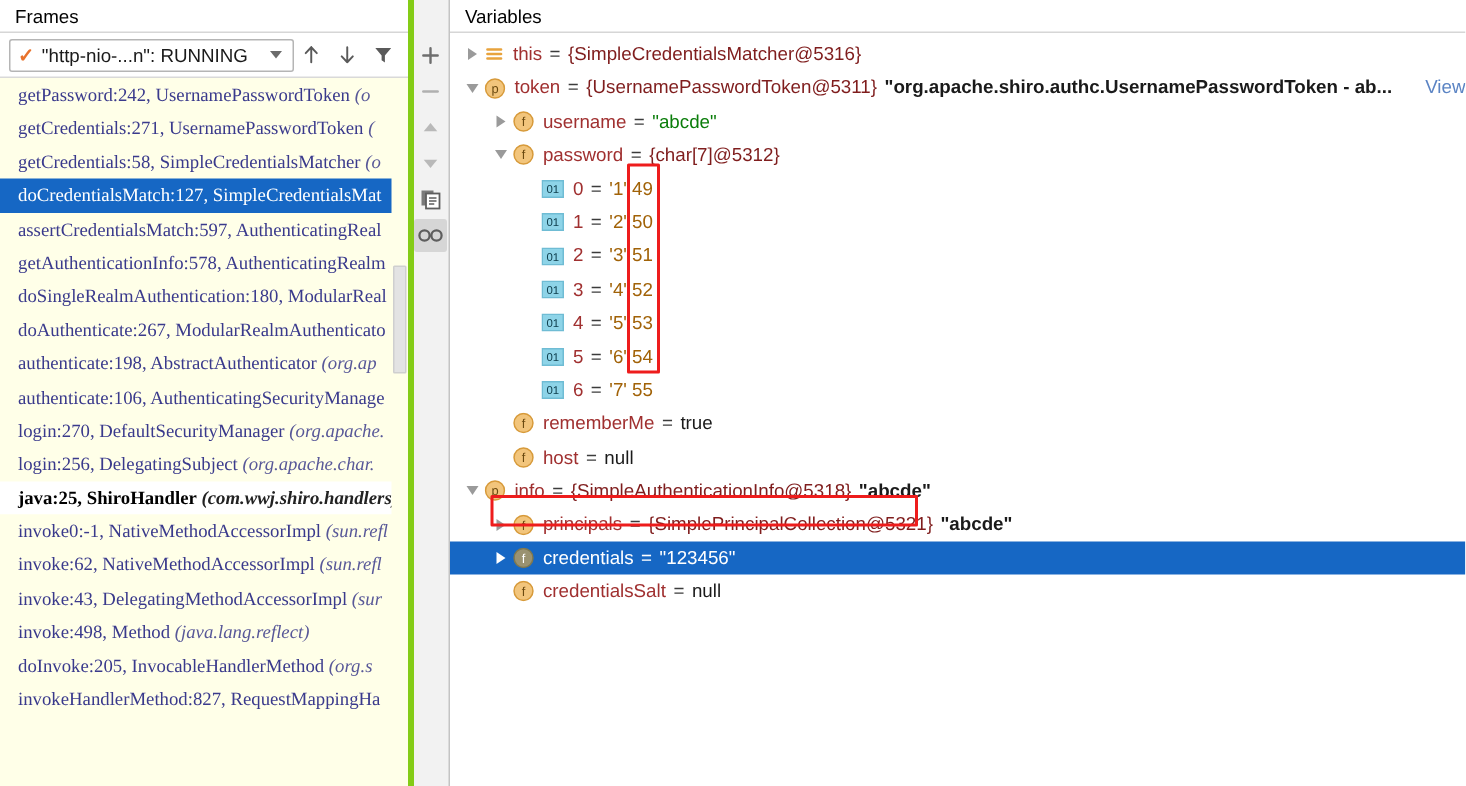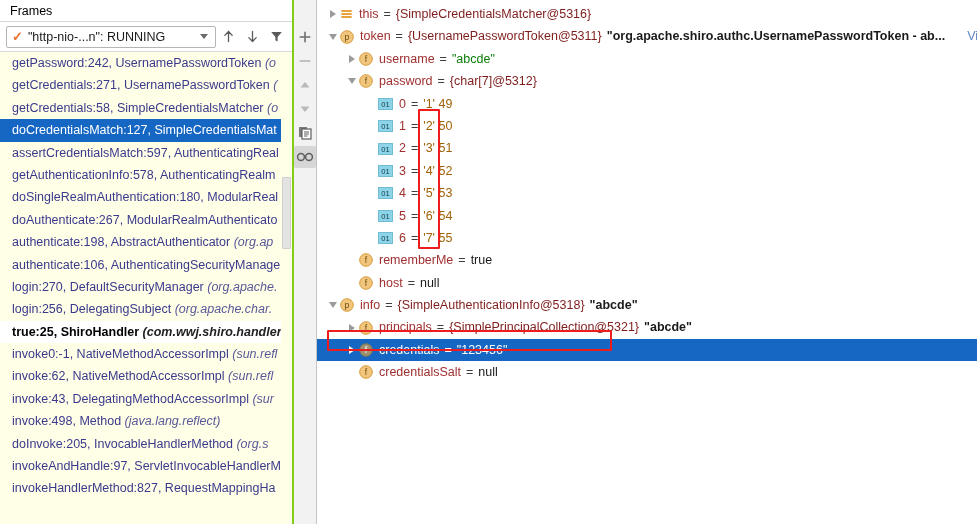--- a/index.html
+++ b/index.html
@@ -21,21 +21,21 @@
   }
 
   
   .frames-panel {
     position: relative;
     width: 294px;
     height: 524px;
     background: #ffffff;
     display: flex;
     flex-direction: column;
-    border-right: 2px solid #84cc16;
+    border-right: 4px solid #84cc16;
   }
   .panel-title-bar {
     height: 22px;
     display: flex;
     align-items: center;
     padding-left: 10px;
     font-size: 12.5px;
     color: #000000;
     background: #ffffff;
     border-bottom: 1px solid #d6d6d6;
@@ -108,20 +108,21 @@
   .frame-row {
     height: 22.4px;
     line-height: 22.4px;
     padding-left: 12px;
     padding-right: 4px;
     font-size: 12.5px;
     color: #3a3a8c;
     white-space: nowrap;
     overflow: hidden;
     background: #ffffe8;
+    font-family: Liberation Serif, serif;
   }
   .frame-row .pkg {
     font-style: italic;
     color: #585898;
   }
   .frame-row.selected {
     background: #1667c4;
     color: #ffffff;
   }
   .frame-row.current {
@@ -295,27 +296,26 @@
           <div class="frame-row"><span>getCredentials:58, SimpleCredentialsMatcher</span><span class="pkg"> (o</span></div>
           <div class="frame-row selected"><span>doCredentialsMatch:127, SimpleCredentialsMat</span></div>
           <div class="frame-row"><span>assertCredentialsMatch:597, AuthenticatingReal</span></div>
           <div class="frame-row"><span>getAuthenticationInfo:578, AuthenticatingRealm</span></div>
           <div class="frame-row"><span>doSingleRealmAuthentication:180, ModularReal</span></div>
           <div class="frame-row"><span>doAuthenticate:267, ModularRealmAuthenticato</span></div>
           <div class="frame-row"><span>authenticate:198, AbstractAuthenticator</span><span class="pkg"> (org.ap</span></div>
           <div class="frame-row"><span>authenticate:106, AuthenticatingSecurityManage</span></div>
           <div class="frame-row"><span>login:270, DefaultSecurityManager</span><span class="pkg"> (org.apache.</span></div>
           <div class="frame-row"><span>login:256, DelegatingSubject</span><span class="pkg"> (org.apache.char.</span></div>
-          <div class="frame-row current"><span>true:25, ShiroHandler</span><span class="pkg"> (com.wwj.shiro.handlers)</span></div>
+          <div class="frame-row current"><span>java:25, ShiroHandler</span><span class="pkg"> (com.wwj.shiro.handlers)</span></div>
           <div class="frame-row"><span>invoke0:-1, NativeMethodAccessorImpl</span><span class="pkg"> (sun.refl</span></div>
           <div class="frame-row"><span>invoke:62, NativeMethodAccessorImpl</span><span class="pkg"> (sun.refl</span></div>
           <div class="frame-row"><span>invoke:43, DelegatingMethodAccessorImpl</span><span class="pkg"> (sur</span></div>
           <div class="frame-row"><span>invoke:498, Method</span><span class="pkg"> (java.lang.reflect)</span></div>
           <div class="frame-row"><span>doInvoke:205, InvocableHandlerMethod</span><span class="pkg"> (org.s</span></div>
-          <div class="frame-row"><span>invokeAndHandle:97, ServletInvocableHandlerM</span></div>
           <div class="frame-row"><span>invokeHandlerMethod:827, RequestMappingHa</span></div>
           <div class="frame-row"></div>
         </div>
       <div class="frames-scrollbar">
         <div class="thumb"></div>
       </div>
     </div>
   </div>
 
   <div class="side-toolbar" id="side-toolbar">
@@ -361,20 +361,23 @@
           <svg width="18" height="16" viewBox="0 0 18 16">
             <circle cx="5" cy="8" r="3.4" fill="none" stroke="#5e5e5e" stroke-width="1.5"></circle>
             <circle cx="13" cy="8" r="3.4" fill="none" stroke="#5e5e5e" stroke-width="1.5"></circle>
             <path d="M8.4 8 L9.6 8" stroke="#5e5e5e" stroke-width="1.5"></path>
           </svg>
         </span>
       </div>
     </div>
 
   <div class="vars-panel">
+    <div class="vars-title-bar">
+      <span>Variables</span>
+    </div>
     <div class="vars-tree" id="vars-tree">
         <div class="var-row" style="padding-left: 8px;">
           <span class="twisty">
             <span class="tri-right"></span>
           </span>
           <span class="vicon">
             <svg width="13" height="13" viewBox="0 0 13 13">
               <path d="M2 3 L11 3 M2 6 L11 6 M2 9 L11 9" stroke="#e8a33d" stroke-width="1.8" stroke-linecap="round"></path>
             </svg>
           </span>

